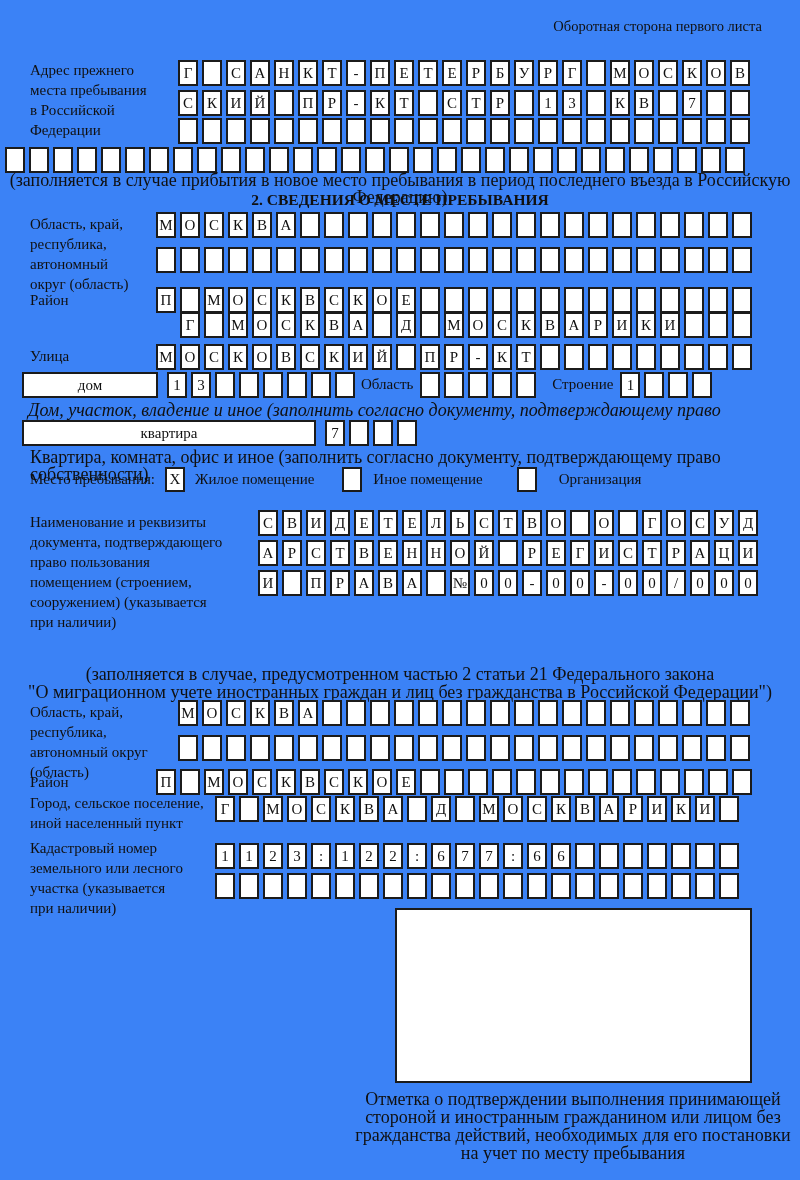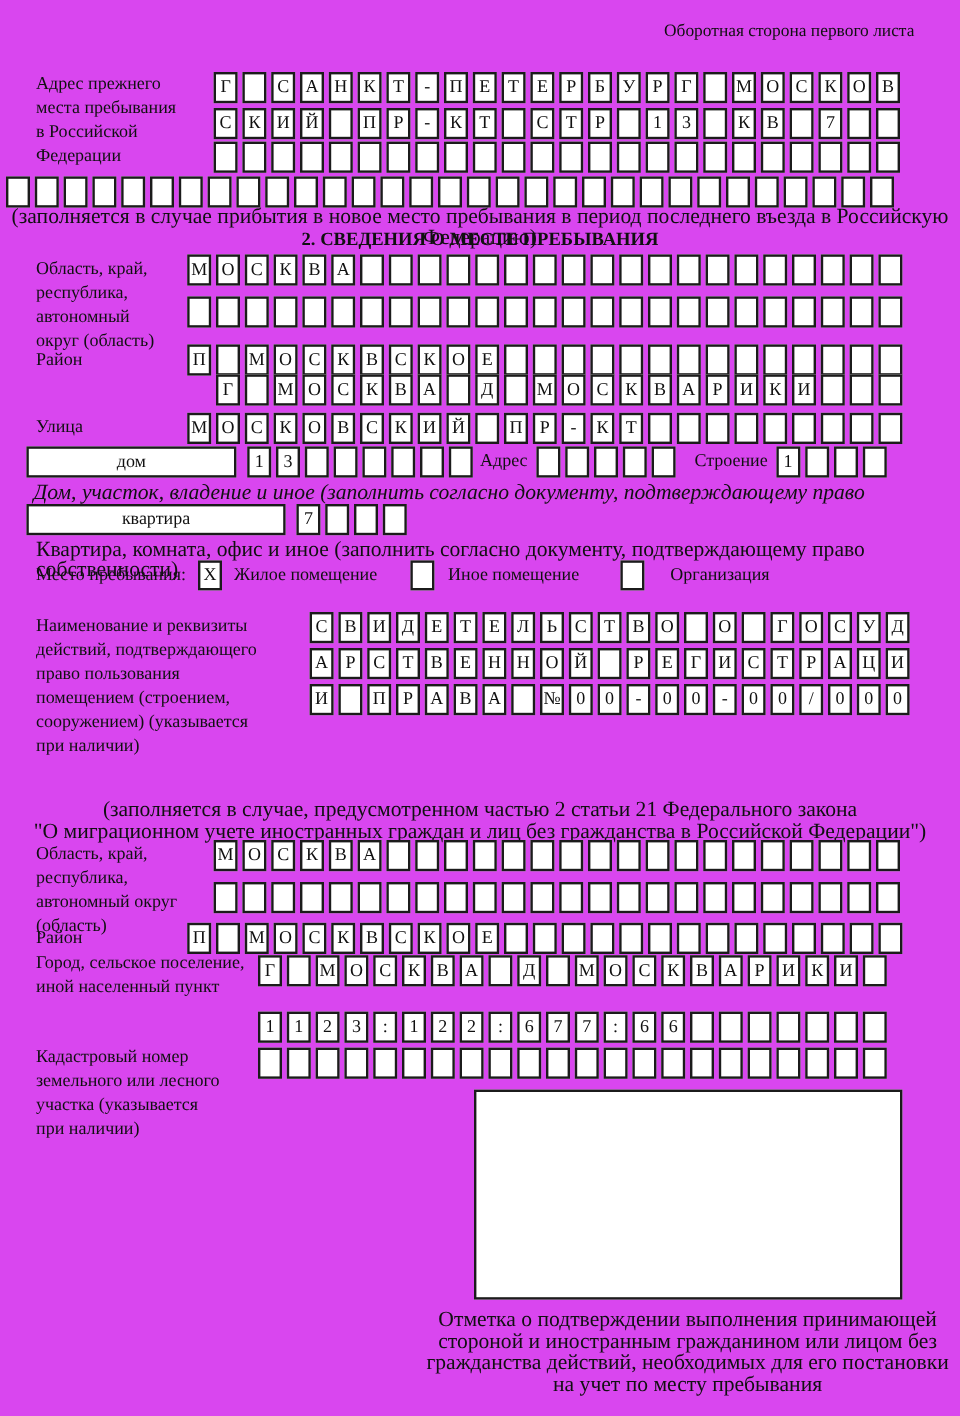--- a/index.html
+++ b/index.html
@@ -1,16 +1,16 @@
 <!DOCTYPE html>
 <html><head>
 <meta charset="utf-8">
 <style>
   html,body{margin:0;padding:0;background:#fff;}
-  .page{position:relative;width:800px;height:1180px;background:#d946ef;overflow:hidden;
+  .page{position:relative;width:800px;height:1180px;background:#3b82f6;overflow:hidden;
         font-family:"Liberation Serif","DejaVu Serif",serif;color:#101010;}
   .abs{position:absolute;}
   .lbl{font-size:15px;line-height:20px;white-space:pre-line;}
   .cap{font-size:18px;line-height:17px;}
   .center{width:800px;left:0;text-align:center;}
   .bold{font-weight:bold;}
   .cells{white-space:nowrap;height:26px;}
   .cell{display:inline-block;box-sizing:border-box;width:20px;height:26px;border:2px solid #1b1b1b;
         margin-right:4px;font-size:15px;line-height:22px;text-align:center;vertical-align:top;background:#fff;}
   .namebox{box-sizing:border-box;height:26px;border:2px solid #1b1b1b;display:inline-block;
@@ -50,47 +50,47 @@
 
   <div class="abs lbl" style="left:30px;top:290px;">Район</div>
   <div class="abs cells" style="left:156px;top:287px;"><span class="cell">П</span><span class="cell"></span><span class="cell">М</span><span class="cell">О</span><span class="cell">С</span><span class="cell">К</span><span class="cell">В</span><span class="cell">С</span><span class="cell">К</span><span class="cell">О</span><span class="cell">Е</span><span class="cell"></span><span class="cell"></span><span class="cell"></span><span class="cell"></span><span class="cell"></span><span class="cell"></span><span class="cell"></span><span class="cell"></span><span class="cell"></span><span class="cell"></span><span class="cell"></span><span class="cell"></span><span class="cell"></span><span class="cell"></span></div>
 
   <div class="abs cells" style="left:180px;top:312px;"><span class="cell">Г</span><span class="cell"></span><span class="cell">М</span><span class="cell">О</span><span class="cell">С</span><span class="cell">К</span><span class="cell">В</span><span class="cell">А</span><span class="cell"></span><span class="cell">Д</span><span class="cell"></span><span class="cell">М</span><span class="cell">О</span><span class="cell">С</span><span class="cell">К</span><span class="cell">В</span><span class="cell">А</span><span class="cell">Р</span><span class="cell">И</span><span class="cell">К</span><span class="cell">И</span><span class="cell"></span><span class="cell"></span><span class="cell"></span></div>
 
   <div class="abs lbl" style="left:30px;top:346px;">Улица</div>
   <div class="abs cells" style="left:156px;top:344px;"><span class="cell">М</span><span class="cell">О</span><span class="cell">С</span><span class="cell">К</span><span class="cell">О</span><span class="cell">В</span><span class="cell">С</span><span class="cell">К</span><span class="cell">И</span><span class="cell">Й</span><span class="cell"></span><span class="cell">П</span><span class="cell">Р</span><span class="cell">-</span><span class="cell">К</span><span class="cell">Т</span><span class="cell"></span><span class="cell"></span><span class="cell"></span><span class="cell"></span><span class="cell"></span><span class="cell"></span><span class="cell"></span><span class="cell"></span><span class="cell"></span></div>
 
   <div class="abs inrow" style="left:22px;top:372px;">
-    <div class="namebox" style="width:175px;">дом</div>
+    <div class="namebox" style="width:136px;">дом</div>
     <div class="cells" style="margin-left:9px;"><span class="cell">1</span><span class="cell">3</span><span class="cell"></span><span class="cell"></span><span class="cell"></span><span class="cell"></span><span class="cell"></span><span class="cell"></span></div>
-    <div class="mesto-lbl" style="margin:0 7px 0 2px;">Адрес</div>
+    <div class="mesto-lbl" style="margin:0 7px 0 2px;">Область</div>
     <div class="cells"><span class="cell"></span><span class="cell"></span><span class="cell"></span><span class="cell"></span><span class="cell"></span></div>
     <div class="mesto-lbl" style="margin:0 7px 0 12px;">Строение</div>
     <div class="cells"><span class="cell">1</span><span class="cell"></span><span class="cell"></span><span class="cell"></span></div>
   </div>
   <div class="abs cap" style="left:28px;top:402px;font-style:italic;">Дом, участок, владение и иное (заполнить согласно документу, подтверждающему право собственности)</div>
 
   <div class="abs inrow" style="left:22px;top:420px;">
-    <div class="namebox" style="width:216px;">квартира</div>
+    <div class="namebox" style="width:294px;">квартира</div>
     <div class="cells" style="margin-left:9px;"><span class="cell">7</span><span class="cell"></span><span class="cell"></span><span class="cell"></span></div>
   </div>
   <div class="abs cap" style="left:30px;top:449px;">Квартира, комната, офис и иное (заполнить согласно документу, подтверждающему право собственности)</div>
 
   <div class="abs inrow" style="left:30px;top:467px;">
     <div class="mesto-lbl">Место пребывания:</div>
     <span class="chk" style="margin-left:10px;">X</span>
     <div class="mesto-lbl" style="margin-left:10px;">Жилое помещение</div>
     <span class="chk" style="margin-left:28px;"></span>
     <div class="mesto-lbl" style="margin-left:11px;">Иное помещение</div>
     <span class="chk" style="margin-left:34px;"></span>
     <div class="mesto-lbl" style="margin-left:22px;">Организация</div>
   </div>
 
   <div class="abs lbl" style="left:30px;top:512px;">Наименование и реквизиты
-действий, подтверждающего
+документа, подтверждающего
 право пользования
 помещением (строением,
 сооружением) (указывается
 при наличии)</div>
   <div class="abs cells" style="left:258px;top:510px;"><span class="cell">С</span><span class="cell">В</span><span class="cell">И</span><span class="cell">Д</span><span class="cell">Е</span><span class="cell">Т</span><span class="cell">Е</span><span class="cell">Л</span><span class="cell">Ь</span><span class="cell">С</span><span class="cell">Т</span><span class="cell">В</span><span class="cell">О</span><span class="cell"></span><span class="cell">О</span><span class="cell"></span><span class="cell">Г</span><span class="cell">О</span><span class="cell">С</span><span class="cell">У</span><span class="cell">Д</span></div>
   <div class="abs cells" style="left:258px;top:540px;"><span class="cell">А</span><span class="cell">Р</span><span class="cell">С</span><span class="cell">Т</span><span class="cell">В</span><span class="cell">Е</span><span class="cell">Н</span><span class="cell">Н</span><span class="cell">О</span><span class="cell">Й</span><span class="cell"></span><span class="cell">Р</span><span class="cell">Е</span><span class="cell">Г</span><span class="cell">И</span><span class="cell">С</span><span class="cell">Т</span><span class="cell">Р</span><span class="cell">А</span><span class="cell">Ц</span><span class="cell">И</span></div>
   <div class="abs cells" style="left:258px;top:570px;"><span class="cell">И</span><span class="cell"></span><span class="cell">П</span><span class="cell">Р</span><span class="cell">А</span><span class="cell">В</span><span class="cell">А</span><span class="cell"></span><span class="cell">№</span><span class="cell">0</span><span class="cell">0</span><span class="cell">-</span><span class="cell">0</span><span class="cell">0</span><span class="cell">-</span><span class="cell">0</span><span class="cell">0</span><span class="cell">/</span><span class="cell">0</span><span class="cell">0</span><span class="cell">0</span></div>
 
   <div class="abs cap center" style="top:666px;">(заполняется в случае, предусмотренном частью 2 статьи 21 Федерального закона</div>
   <div class="abs cap center" style="top:684px;">"О миграционном учете иностранных граждан и лиц без гражданства в Российской Федерации")</div>
@@ -102,21 +102,21 @@
   <div class="abs cells" style="left:178px;top:700px;"><span class="cell">М</span><span class="cell">О</span><span class="cell">С</span><span class="cell">К</span><span class="cell">В</span><span class="cell">А</span><span class="cell"></span><span class="cell"></span><span class="cell"></span><span class="cell"></span><span class="cell"></span><span class="cell"></span><span class="cell"></span><span class="cell"></span><span class="cell"></span><span class="cell"></span><span class="cell"></span><span class="cell"></span><span class="cell"></span><span class="cell"></span><span class="cell"></span><span class="cell"></span><span class="cell"></span><span class="cell"></span></div>
   <div class="abs cells" style="left:178px;top:735px;"><span class="cell"></span><span class="cell"></span><span class="cell"></span><span class="cell"></span><span class="cell"></span><span class="cell"></span><span class="cell"></span><span class="cell"></span><span class="cell"></span><span class="cell"></span><span class="cell"></span><span class="cell"></span><span class="cell"></span><span class="cell"></span><span class="cell"></span><span class="cell"></span><span class="cell"></span><span class="cell"></span><span class="cell"></span><span class="cell"></span><span class="cell"></span><span class="cell"></span><span class="cell"></span><span class="cell"></span></div>
 
   <div class="abs lbl" style="left:30px;top:772px;">Район</div>
   <div class="abs cells" style="left:156px;top:769px;"><span class="cell">П</span><span class="cell"></span><span class="cell">М</span><span class="cell">О</span><span class="cell">С</span><span class="cell">К</span><span class="cell">В</span><span class="cell">С</span><span class="cell">К</span><span class="cell">О</span><span class="cell">Е</span><span class="cell"></span><span class="cell"></span><span class="cell"></span><span class="cell"></span><span class="cell"></span><span class="cell"></span><span class="cell"></span><span class="cell"></span><span class="cell"></span><span class="cell"></span><span class="cell"></span><span class="cell"></span><span class="cell"></span><span class="cell"></span></div>
 
   <div class="abs lbl" style="left:30px;top:793px;">Город, сельское поселение,
 иной населенный пункт</div>
   <div class="abs cells" style="left:215px;top:796px;"><span class="cell">Г</span><span class="cell"></span><span class="cell">М</span><span class="cell">О</span><span class="cell">С</span><span class="cell">К</span><span class="cell">В</span><span class="cell">А</span><span class="cell"></span><span class="cell">Д</span><span class="cell"></span><span class="cell">М</span><span class="cell">О</span><span class="cell">С</span><span class="cell">К</span><span class="cell">В</span><span class="cell">А</span><span class="cell">Р</span><span class="cell">И</span><span class="cell">К</span><span class="cell">И</span><span class="cell"></span></div>
 
-  <div class="abs lbl" style="left:30px;top:871px;">Кадастровый номер
+  <div class="abs lbl" style="left:30px;top:838px;">Кадастровый номер
 земельного или лесного
 участка (указывается
 при наличии)</div>
   <div class="abs cells" style="left:215px;top:843px;"><span class="cell">1</span><span class="cell">1</span><span class="cell">2</span><span class="cell">3</span><span class="cell">:</span><span class="cell">1</span><span class="cell">2</span><span class="cell">2</span><span class="cell">:</span><span class="cell">6</span><span class="cell">7</span><span class="cell">7</span><span class="cell">:</span><span class="cell">6</span><span class="cell">6</span><span class="cell"></span><span class="cell"></span><span class="cell"></span><span class="cell"></span><span class="cell"></span><span class="cell"></span><span class="cell"></span></div>
   <div class="abs cells" style="left:215px;top:873px;"><span class="cell"></span><span class="cell"></span><span class="cell"></span><span class="cell"></span><span class="cell"></span><span class="cell"></span><span class="cell"></span><span class="cell"></span><span class="cell"></span><span class="cell"></span><span class="cell"></span><span class="cell"></span><span class="cell"></span><span class="cell"></span><span class="cell"></span><span class="cell"></span><span class="cell"></span><span class="cell"></span><span class="cell"></span><span class="cell"></span><span class="cell"></span><span class="cell"></span></div>
 
   <div class="abs stamp" style="left:395px;top:908px;width:357px;height:175px;"></div>
   <div class="abs cap pre" style="left:338px;top:1090px;width:470px;text-align:center;line-height:18px;">Отметка о подтверждении выполнения принимающей
 стороной и иностранным гражданином или лицом без
 гражданства действий, необходимых для его постановки

